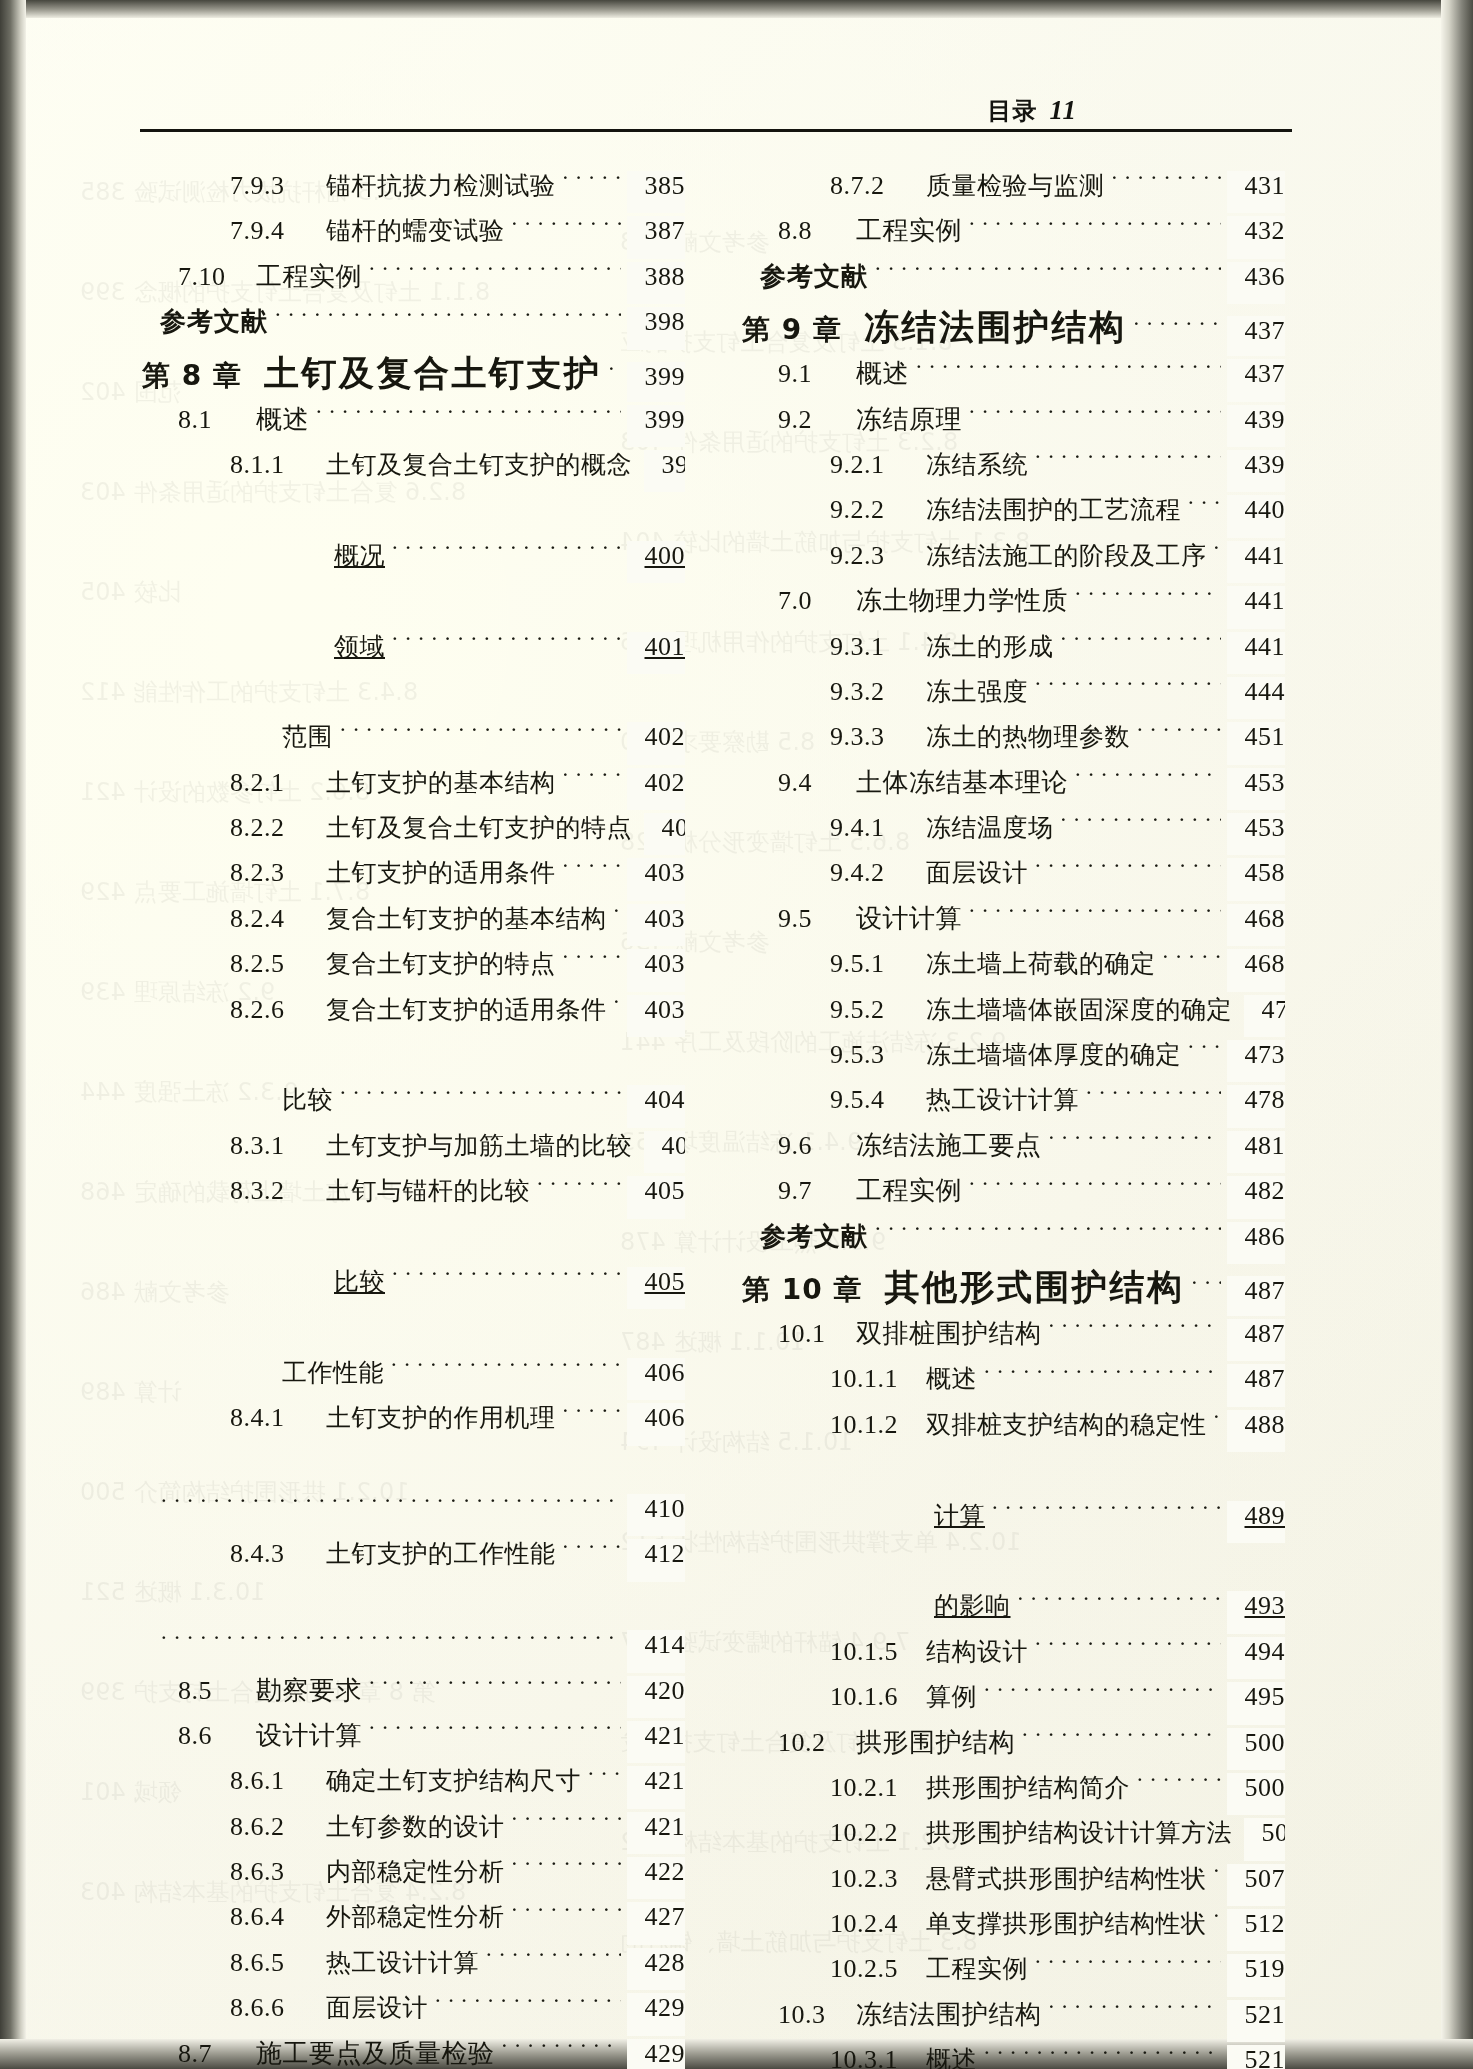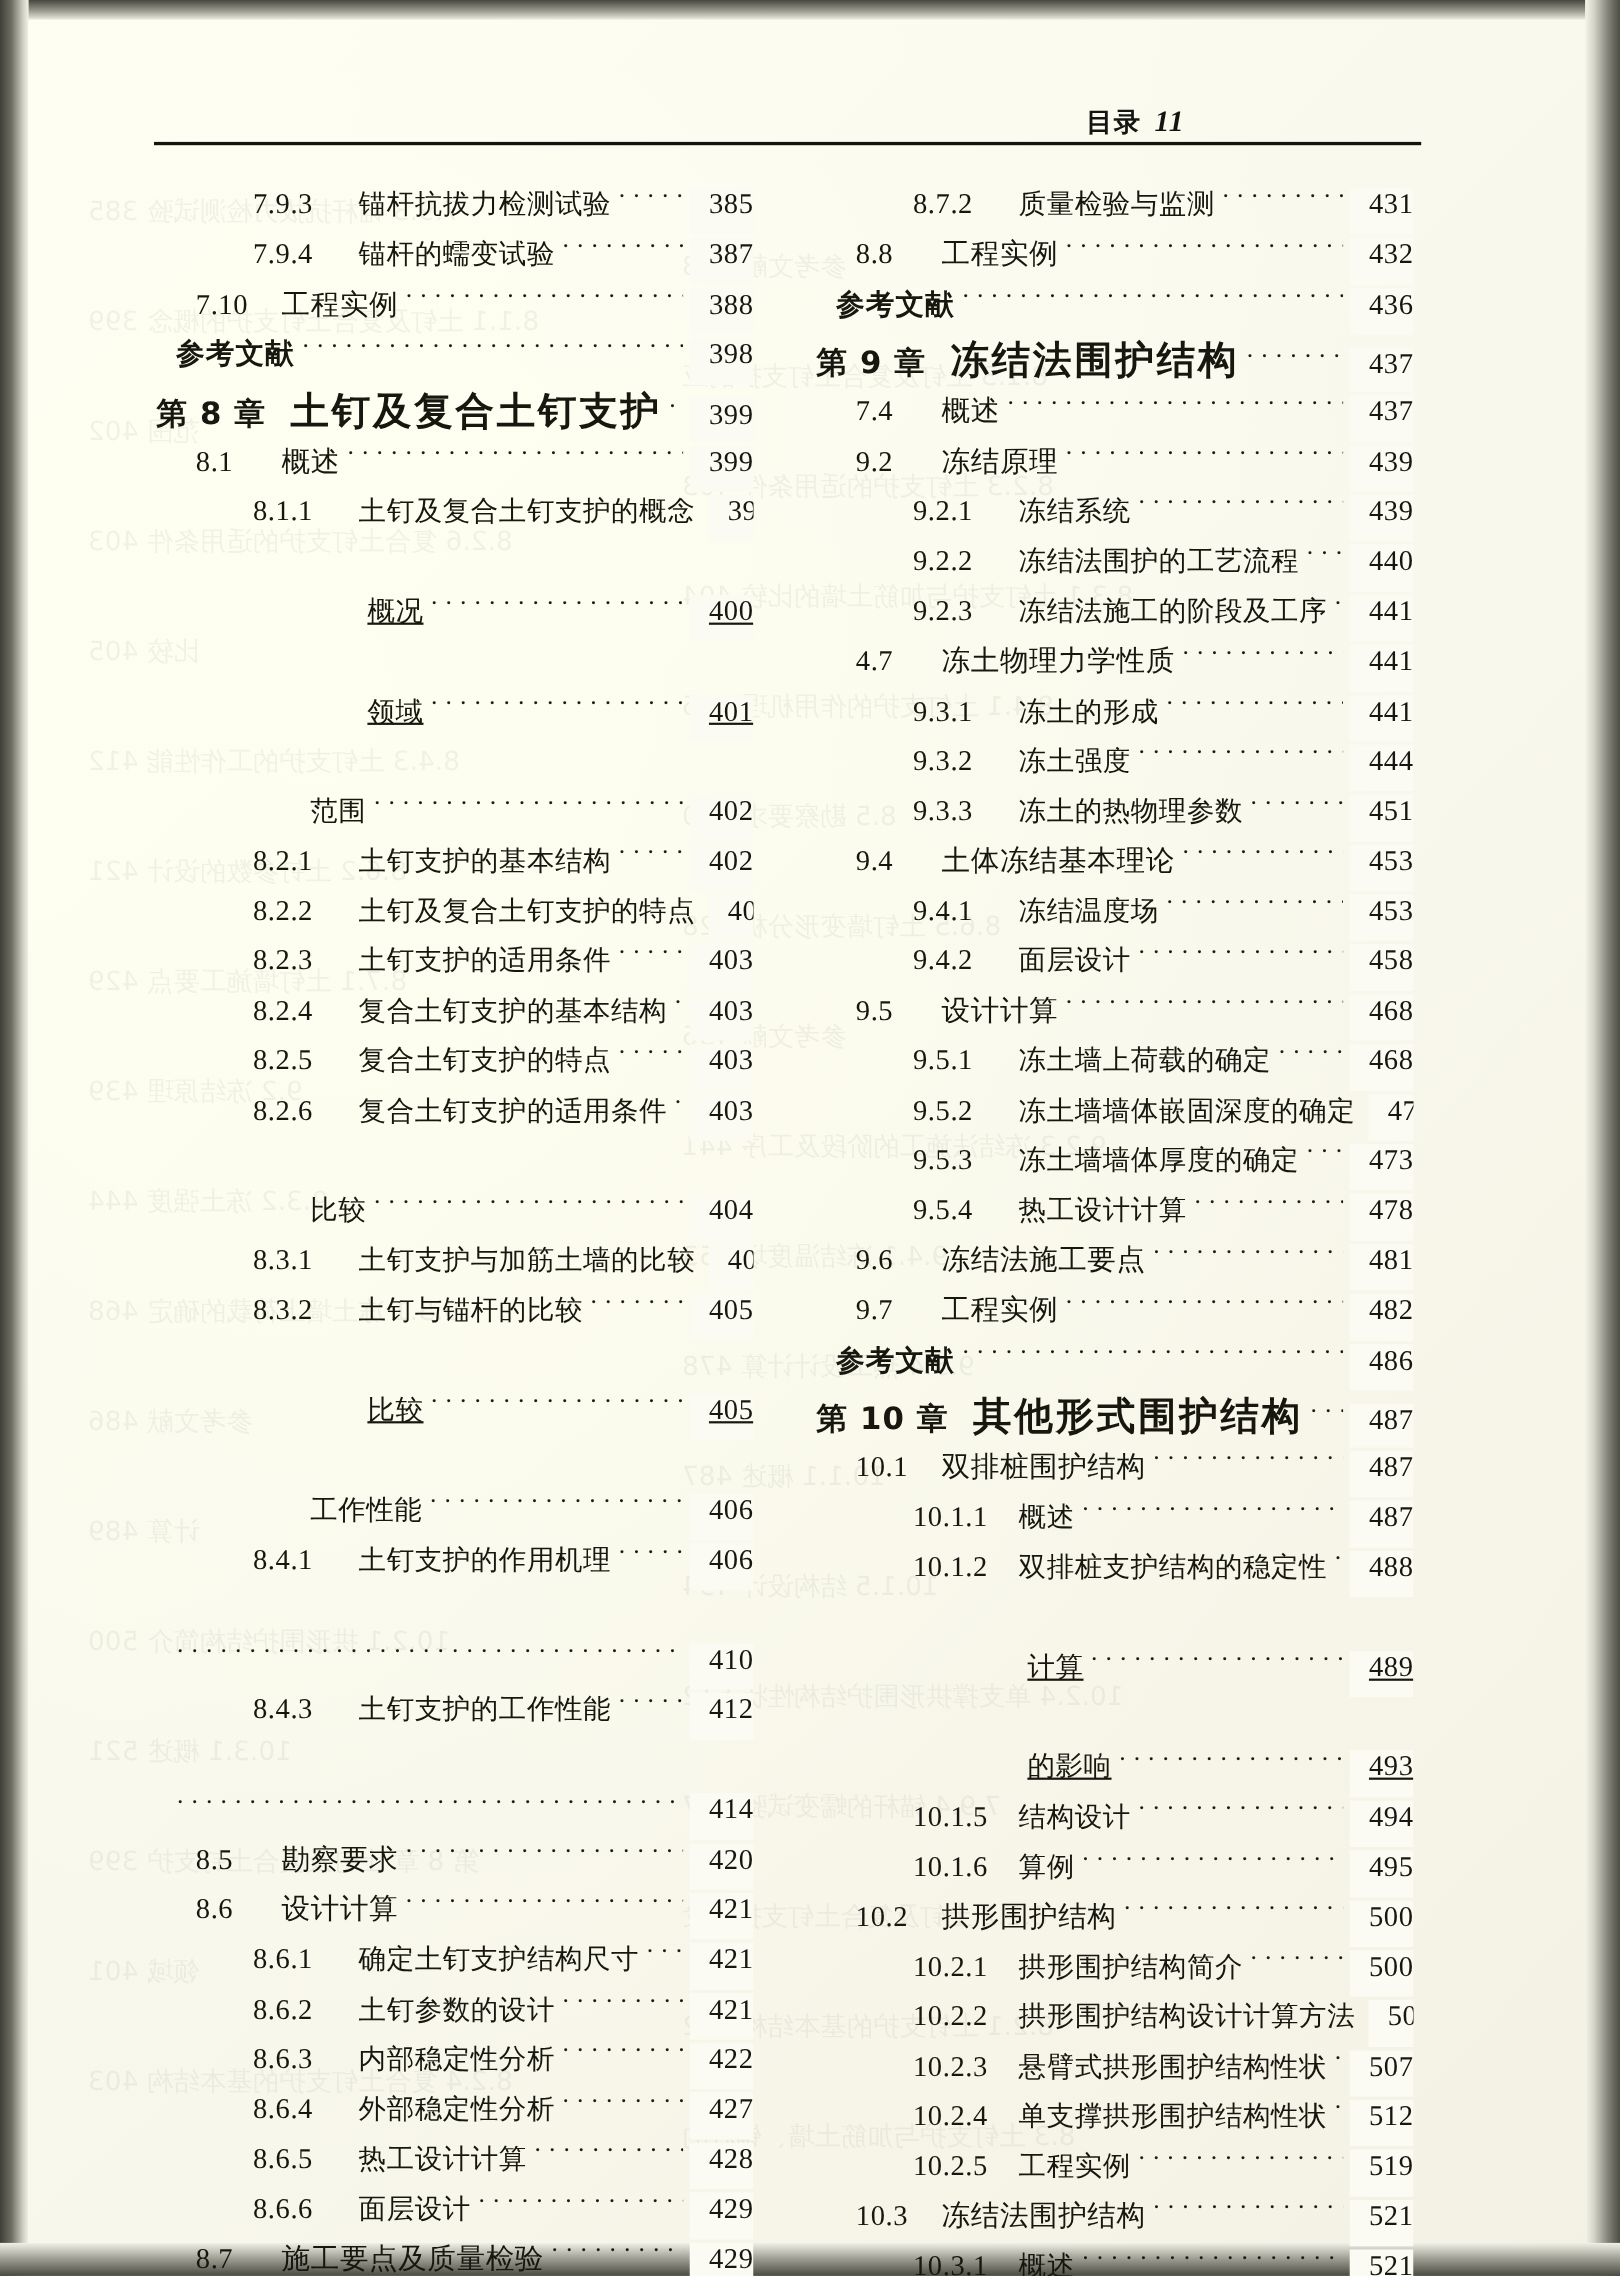--- a/index.html
+++ b/index.html
@@ -556,21 +556,21 @@
         </div>
         <div class="toc-row lvl-chapter">
           <span class="num">第 9 章</span>
           <span class="title">冻结法围护结构</span>
           <span class="leader">
             <i>····························································</i>
           </span>
           <span class="page">437</span>
         </div>
         <div class="toc-row lvl-2">
-          <span class="num">7.4</span>
+          <span class="num">9.1</span>
           <span class="title">概述</span>
           <span class="leader">
             <i>····························································</i>
           </span>
           <span class="page">437</span>
         </div>
         <div class="toc-row lvl-2">
           <span class="num">9.2</span>
           <span class="title">冻结原理</span>
           <span class="leader">
@@ -596,21 +596,21 @@
         </div>
         <div class="toc-row lvl-3">
           <span class="num">9.2.3</span>
           <span class="title">冻结法施工的阶段及工序</span>
           <span class="leader">
             <i>····························································</i>
           </span>
           <span class="page">441</span>
         </div>
         <div class="toc-row lvl-2">
-          <span class="num">4.7</span>
+          <span class="num">7.0</span>
           <span class="title">冻土物理力学性质</span>
           <span class="leader">
             <i>····························································</i>
           </span>
           <span class="page">441</span>
         </div>
         <div class="toc-row lvl-3">
           <span class="num">9.3.1</span>
           <span class="title">冻土的形成</span>
           <span class="leader">

